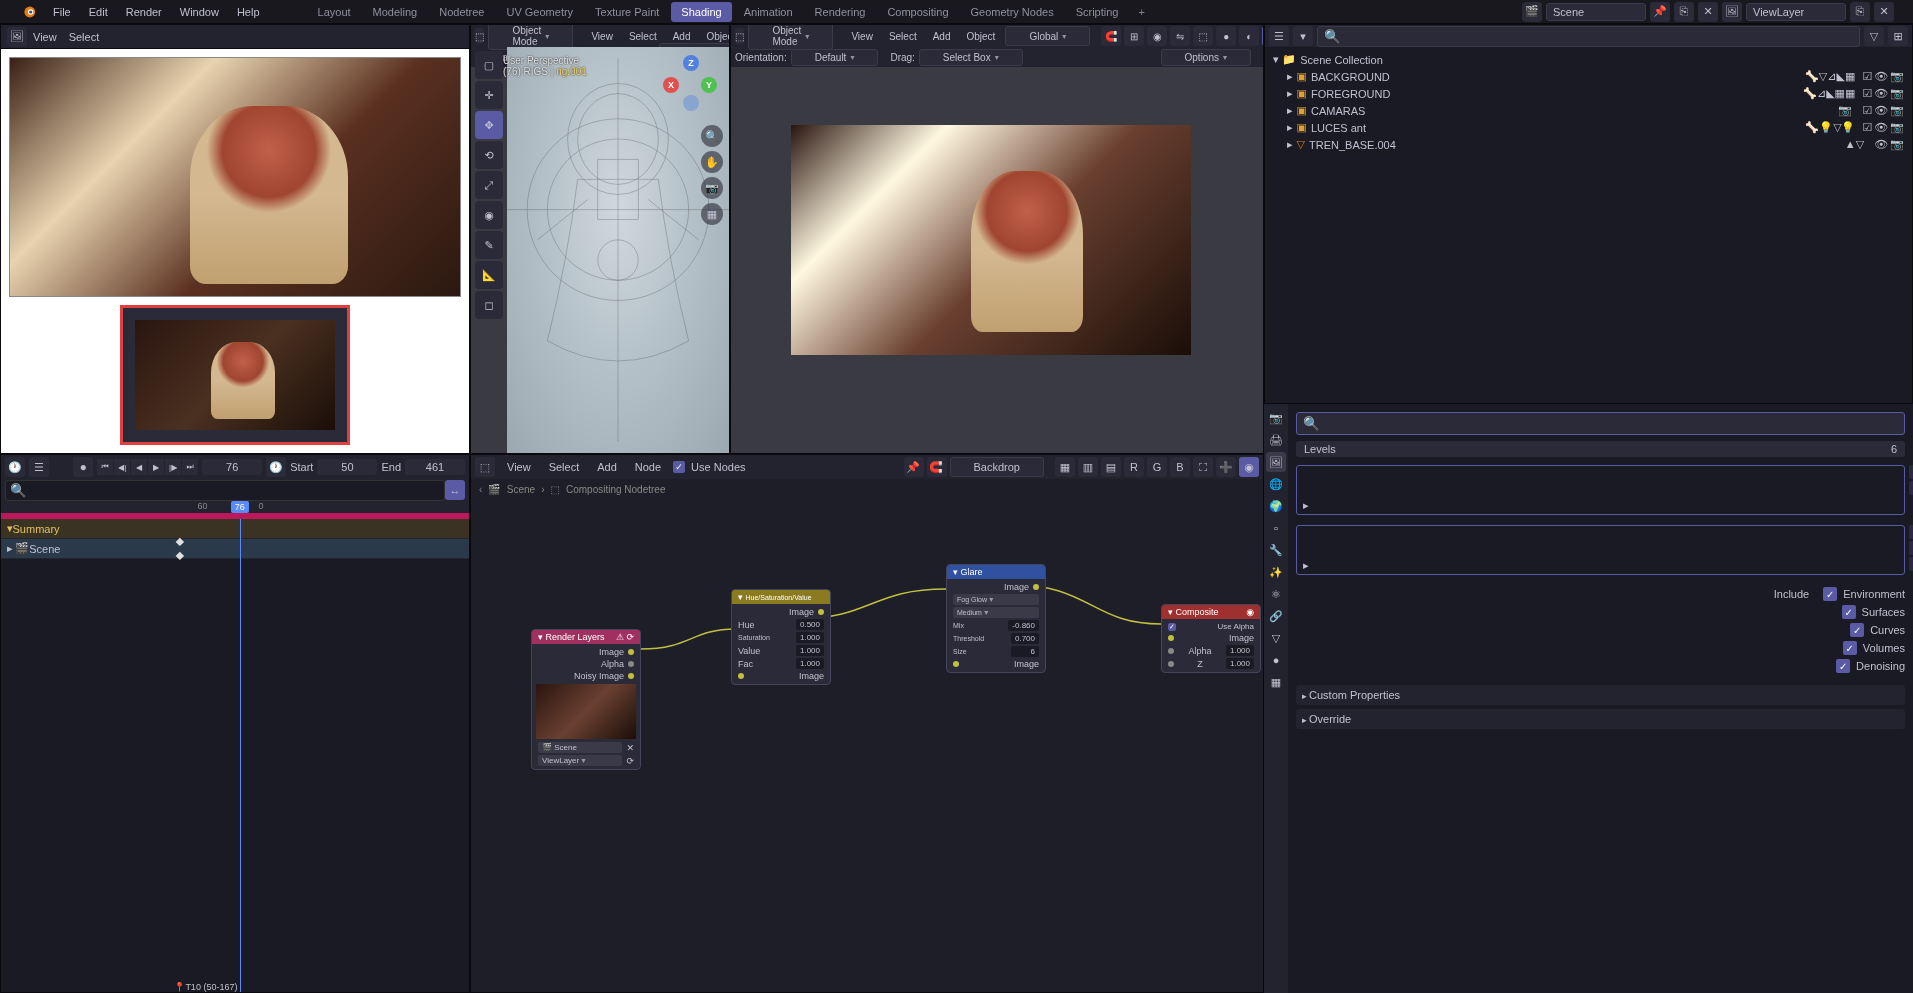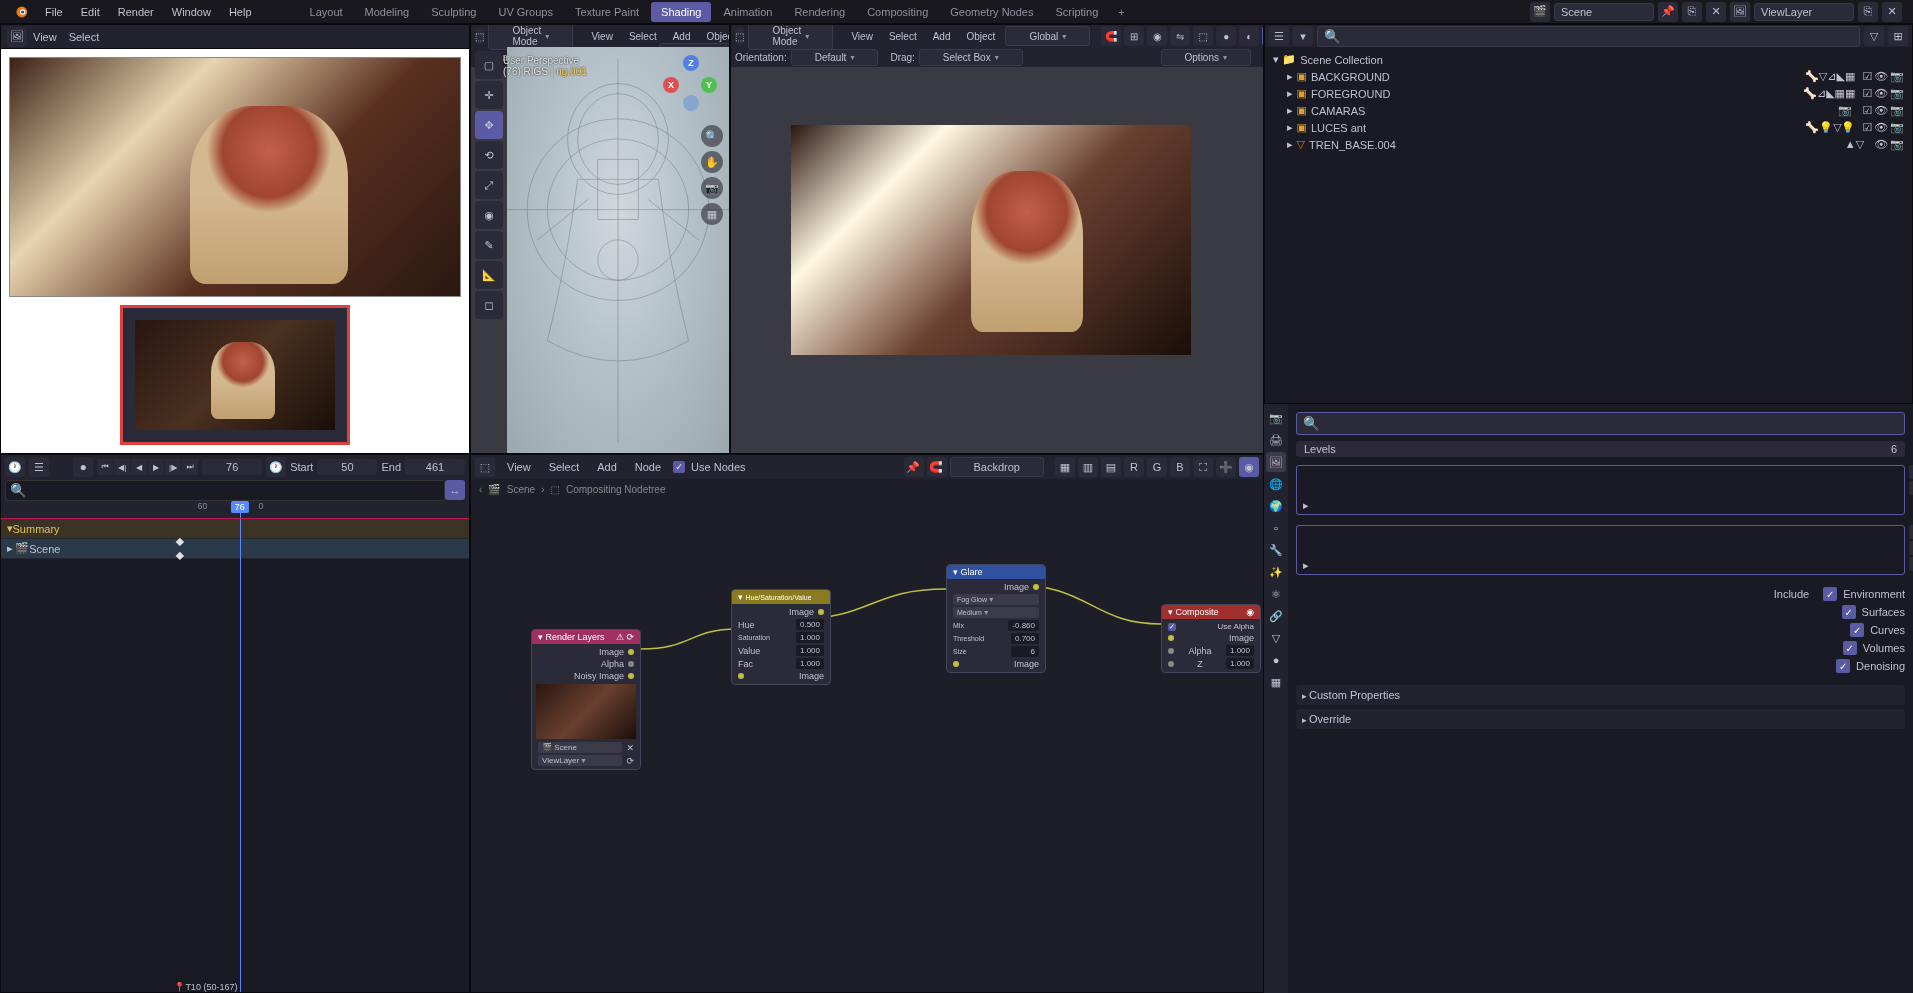--- a/index.html
+++ b/index.html
@@ -1,19 +1,19 @@
 <!DOCTYPE html>
 <html><head>
 <meta charset="utf-8">
 <style>
 * { margin: 0; padding: 0; box-sizing: border-box; font-family: -apple-system, BlinkMacSystemFont, "Segoe UI", sans-serif; }
 body { background: #1e1e2e; color: #c0c0d0; font-size: 11px; overflow: hidden; width: 1913px; height: 993px; }
 
 
-.topbar { height: 24px; background: #18181e; display: flex; align-items: center; padding: 0 11px; border-bottom: 1px solid #0a0a0e; }
+.topbar { height: 24px; background: #18181e; display: flex; align-items: center; padding: 0 19px; border-bottom: 1px solid #0a0a0e; }
 .blender-logo { width: 18px; height: 18px; margin-right: 8px; }
 .topmenu { display: flex; gap: 2px; }
 .topmenu-item { padding: 3px 8px; cursor: pointer; color: #c0c0d0; }
 .workspace-tabs { display: flex; margin-left: 40px; gap: 2px; }
 .ws-tab { padding: 4px 10px; cursor: pointer; color: #9090a0; }
 .ws-tab.active { background: #5a5aa5; color: #fff; border-radius: 3px; }
 .ws-add { padding: 4px 8px; color: #8080a0; cursor: pointer; }
 .topbar-right { margin-left: auto; display: flex; gap: 4px; align-items: center; }
 .scene-field { background: #2a2a38; border: 1px solid #3a3a4a; padding: 2px 6px; border-radius: 3px; min-width: 100px; }
 
@@ -79,21 +79,21 @@
 .prop-check { width: 14px; height: 14px; background: #5a5aa5; border-radius: 2px; display: flex; align-items: center; justify-content: center; color: #fff; font-size: 10px; }
 .prop-check.off { background: #2a2a38; }
 .prop-add-btns { position: absolute; right: -18px; top: 0; display: flex; flex-direction: column; gap: 2px; }
 .small-btn { width: 14px; height: 14px; background: #2a2a38; border-radius: 2px; display: flex; align-items: center; justify-content: center; font-size: 10px; cursor: pointer; }
 
 
 .dopesheet { grid-column: 1; grid-row: 2; background: #1a1a24; display: flex; flex-direction: column; }
 .ds-header { height: 24px; background: #232330; display: flex; align-items: center; padding: 0 4px; gap: 4px; }
 .ds-frame { background: #2a2a38; padding: 2px 12px; border-radius: 3px; min-width: 60px; text-align: center; }
 .ds-timeline { position: relative; flex: 1; background: #1a1a24; overflow: hidden; }
-.ds-ruler { height: 18px; background: #232330; border-bottom: 1px solid #be185d; position: relative; }
+.ds-ruler { height: 18px; background: #232330; border-bottom: 6px solid #be185d; position: relative; }
 .ds-tick { position: absolute; top: 0; font-size: 9px; color: #888; }
 .ds-playhead { position: absolute; top: 0; bottom: 0; width: 1px; background: #5a8aff; }
 .ds-playhead-label { position: absolute; top: 0; background: #5a8aff; color: #fff; padding: 1px 4px; font-size: 9px; border-radius: 2px; transform: translateX(-50%); }
 .ds-channel { padding: 3px 6px; border-bottom: 1px solid #252530; display: flex; align-items: center; }
 .ds-channel.summary { background: #3a3222; color: #e0c060; }
 .ds-channel.scene { background: #2a3a4a; }
 .ds-key { position: absolute; width: 6px; height: 6px; background: #e0e0e0; transform: rotate(45deg) translateX(-50%); }
 .ds-marker { position: absolute; bottom: 0; font-size: 9px; }
 
 
@@ -147,22 +147,22 @@
   <div class="topmenu">
     <span class="topmenu-item">File</span>
     <span class="topmenu-item">Edit</span>
     <span class="topmenu-item">Render</span>
     <span class="topmenu-item">Window</span>
     <span class="topmenu-item">Help</span>
   </div>
   <div class="workspace-tabs">
     <span class="ws-tab">Layout</span>
     <span class="ws-tab">Modeling</span>
-    <span class="ws-tab">Sculpting</span>
-    <span class="ws-tab">UV Groups</span>
+    <span class="ws-tab">Nodetree</span>
+    <span class="ws-tab">UV Geometry</span>
     <span class="ws-tab">Texture Paint</span>
     <span class="ws-tab active">Shading</span>
     <span class="ws-tab">Animation</span>
     <span class="ws-tab">Rendering</span>
     <span class="ws-tab">Compositing</span>
     <span class="ws-tab">Geometry Nodes</span>
     <span class="ws-tab">Scripting</span>
     <span class="ws-add">+</span>
   </div>
   <div class="topbar-right">

